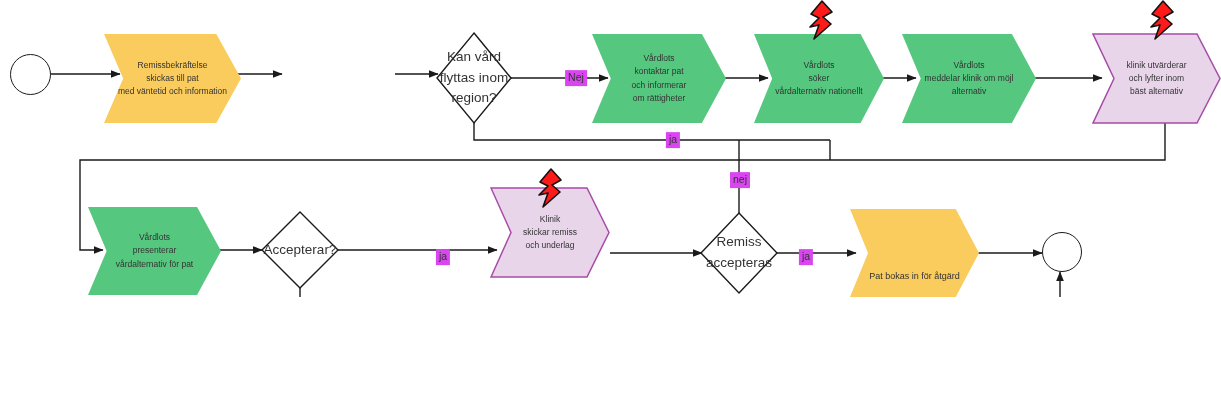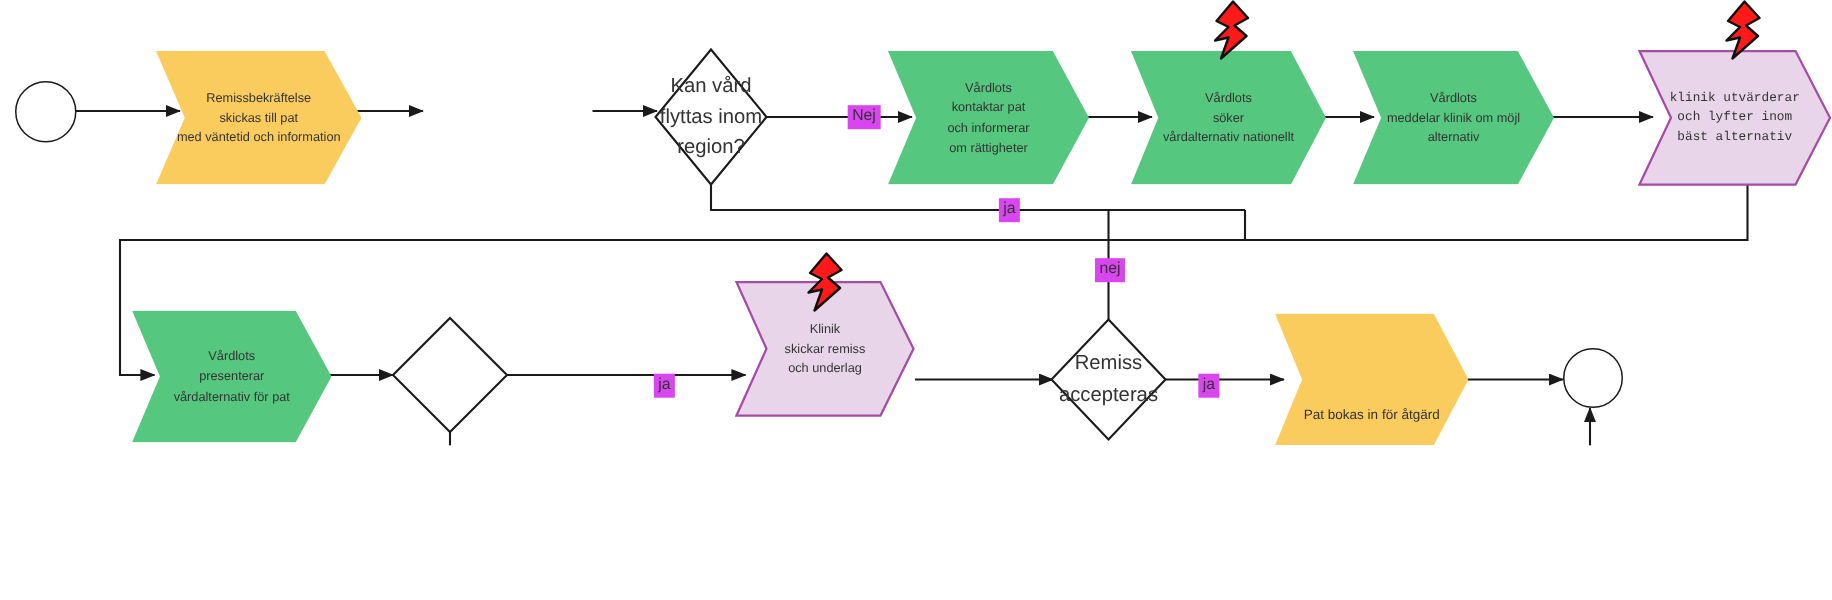--- a/index.html
+++ b/index.html
@@ -191,21 +191,21 @@
     </div>
 
     <div class="node chevron chev-green" style="left:902px; top:34px; width:134px; height:89px;">
       <div class="label label-small">
         <span>Vårdlots</span>
         <span>meddelar klinik om möjl</span>
         <span>alternativ</span>
       </div>
     </div>
 
-    <div class="node chev-pink-wrap" style="left:1092px; top:33px; width:129px; height:91px;font-family:Liberation Mono, monospace;">
+    <div class="node chev-pink-wrap" style="left:1092px; top:33px; width:129px; height:91px;">
       <svg viewBox="0 0 129 91" width="129" height="91" xmlns="http://www.w3.org/2000/svg">
         <polygon points="1,1 105,1 128,45.5 105,90 1,90 22,45.5" fill="#E8D5EA" stroke="#A64CA6" stroke-width="1.5"></polygon>
       </svg>
       <div class="label label-small">
         <span>klinik utvärderar</span>
         <span>och lyfter inom</span>
         <span>bäst alternativ</span>
       </div>
     </div>
     <div class="bolt" style="left:1142px; top:0px; width:36px; height:40px;">
@@ -215,20 +215,25 @@
     </div>
 
     <div class="node chevron chev-green" style="left:88px; top:207px; width:133px; height:88px;">
       <div class="label label-small">
         <span>Vårdlots</span>
         <span>presenterar</span>
         <span>vårdalternativ för pat</span>
       </div>
     </div>
 
+    <div class="node" style="left:250px; top:212px; width:100px; height:76px;">
+      <div class="label diamond-text">
+        <span>Accepterar?</span>
+      </div>
+    </div>
 
     <div class="node chev-pink-wrap" style="left:490px; top:187px; width:120px; height:91px;">
       <svg viewBox="0 0 120 91" width="120" height="91" xmlns="http://www.w3.org/2000/svg">
         <polygon points="1,1 97,1 119,45.5 97,90 1,90 21,45.5" fill="#E8D5EA" stroke="#A64CA6" stroke-width="1.5"></polygon>
       </svg>
       <div class="label label-small">
         <span>Klinik</span>
         <span>skickar remiss</span>
         <span>och underlag</span>
       </div>

